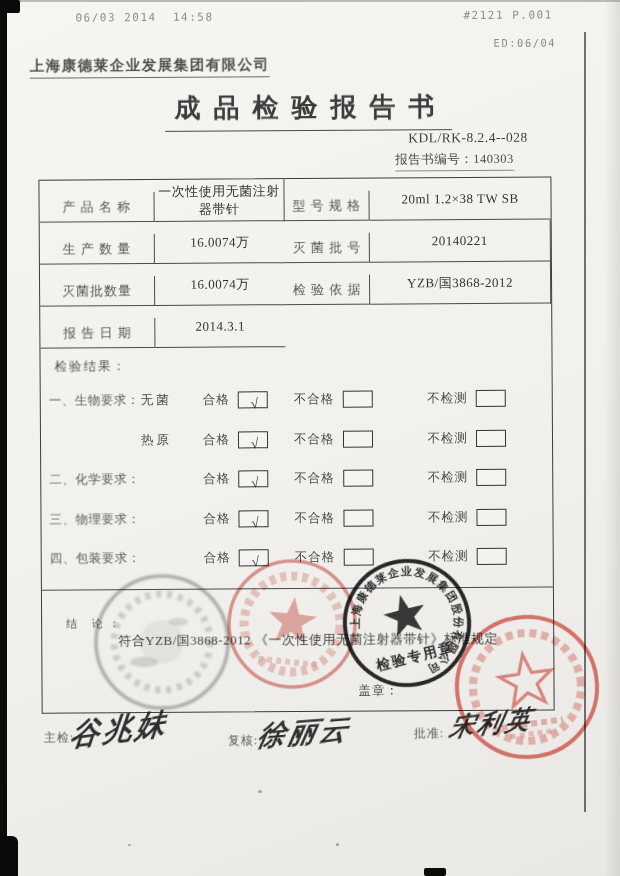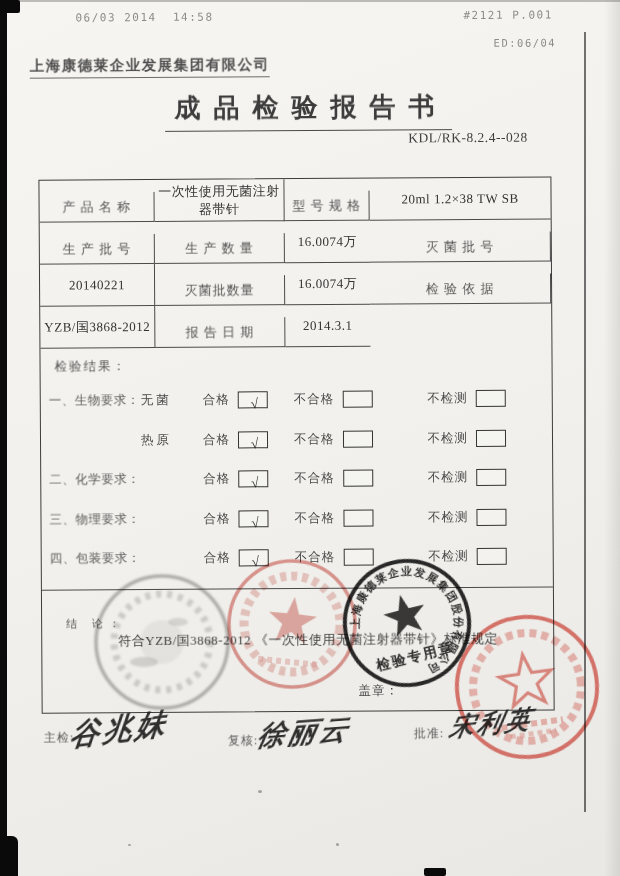--- a/index.html
+++ b/index.html
@@ -113,30 +113,30 @@
 
     <div class="fax fax-left">06/03 2014  14:58</div>
     <div class="fax fax-right">#2121 P.001</div>
     <div class="fax fax-ed">ED:06/04</div>
 
     <div class="company">上海康德莱企业发展集团有限公司</div>
     <div class="title-wrap">
       <span class="title">成品检验报告书</span>
     </div>
     <div class="doc-code">KDL/RK-8.2.4--028</div>
+    <div class="report-no"><span>报告书编号：</span><span>140303</span></div>
 
     <div class="report-table">
 
       <div class="info-grid">
         <div class="cell lbl">产 品 名 称</div>
         <div class="cell val">一次性使用无菌注射器带针</div>
         <div class="cell lbl">型 号 规 格</div>
         <div class="cell val lastcol">20ml 1.2×38 TW SB</div>
 
-        <div class="cell lbl">生 产 批 号</div>
         <div class="cell lbl">生 产 数 量</div>
         <div class="cell val lastcol">16.0074万</div>
 
         <div class="cell lbl">灭 菌 批 号</div>
         <div class="cell val">20140221</div>
         <div class="cell lbl">灭菌批数量</div>
         <div class="cell val lastcol">16.0074万</div>
 
         <div class="cell lbl">检 验 依 据</div>
         <div class="cell val">YZB/国3868-2012</div>

